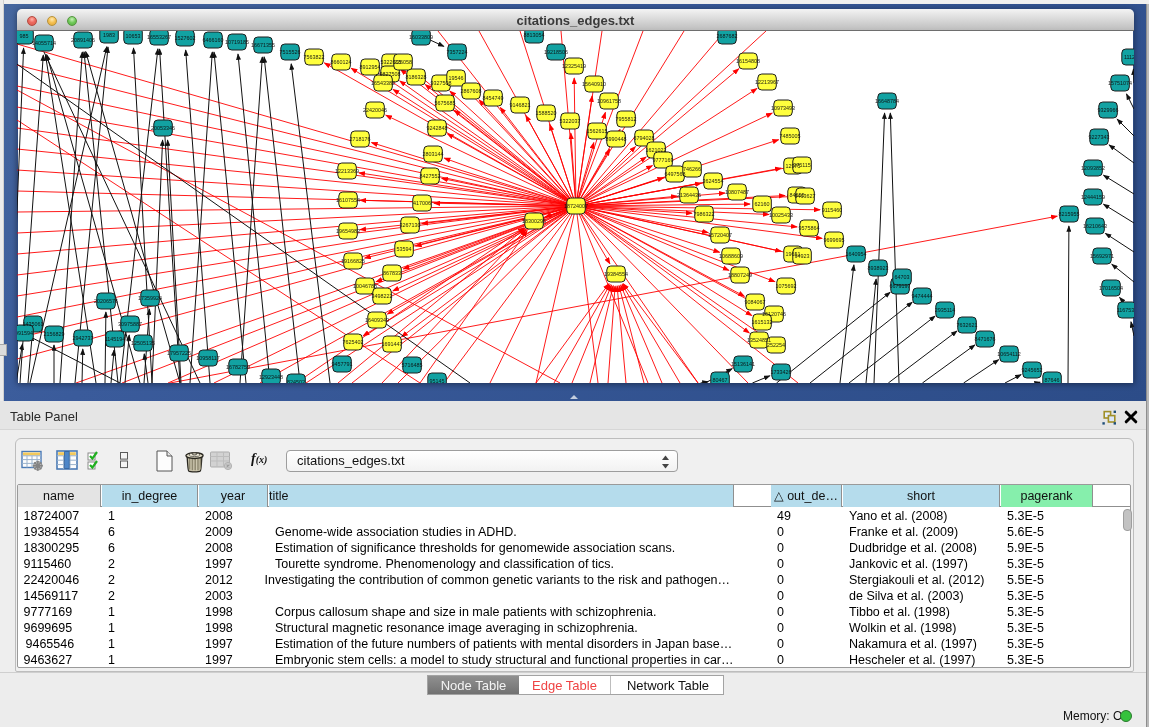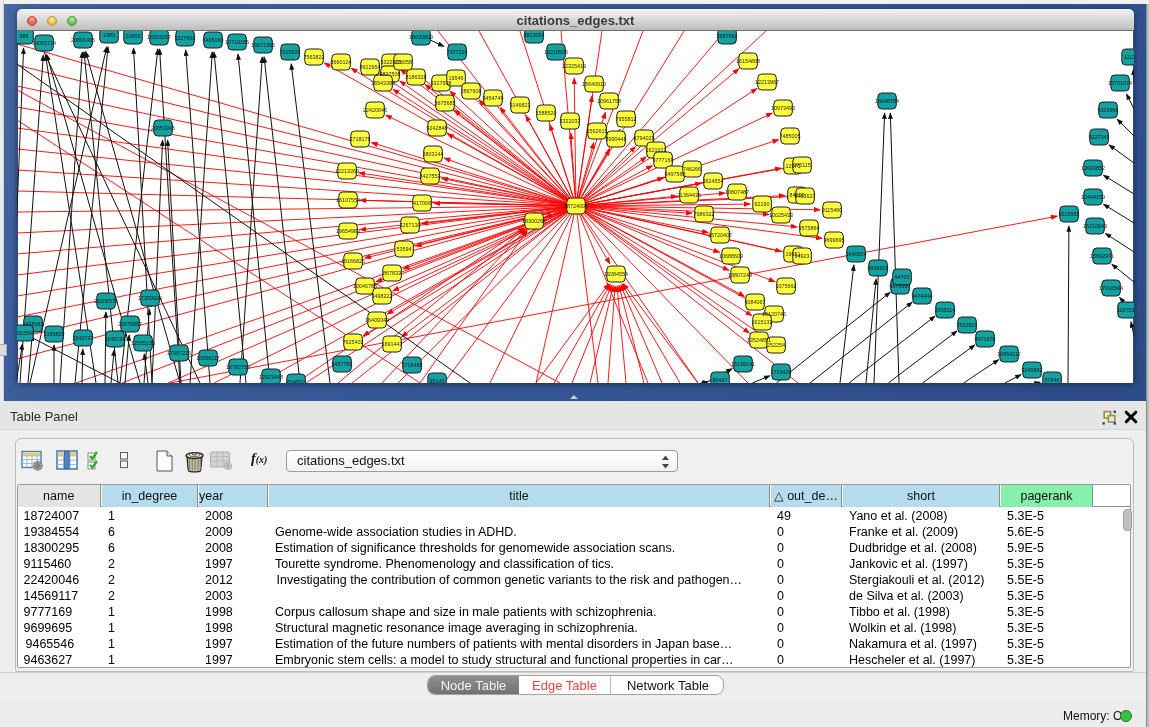--- a/index.html
+++ b/index.html
@@ -573,22 +573,22 @@
   <svg width="9" height="14" viewBox="0 0 9 14" style="position:absolute;right:7px;top:4px">
     <path d="M4.5 0.5L8 5H1z" fill="#444"></path>
       <path d="M4.5 13.5L1 9h7z" fill="#444"></path>
   </svg>
 </div>
 
 <div class="abs" style="left:16.5px;top:484px;width:1114.5px;height:184px;background:#fff;border:1px solid #9a9a9a;border-radius:2px">
   <div class="abs" style="left:0;top:0;width:1112px;height:22px;font-size:12.5px;color:#111;border-bottom:1px solid #8f8f8f">
       <div style="position:absolute;left:0px;top:0;width:83.5px;height:22px;background:#e4e4e4;border-right:1px solid #8f8f8f;text-align:center;line-height:22px;overflow:hidden">name</div>
       <div style="position:absolute;left:84.5px;top:0;width:96px;height:22px;background:#b5dcec;border-right:1px solid #8f8f8f;text-align:center;line-height:22px;overflow:hidden">in_degree</div>
-      <div style="position:absolute;left:181.5px;top:0;width:69px;height:22px;background:#b5dcec;border-right:1px solid #8f8f8f;line-height:22px;overflow:hidden">year</div>
-      <div style="position:absolute;left:251.5px;top:0;width:501px;height:22px;background:#b5dcec;border-right:1px solid #8f8f8f;text-align:center;line-height:22px;overflow:hidden">title</div>
+      <div style="position:absolute;left:181.5px;top:0;width:69px;height:22px;background:#b5dcec;border-right:1px solid #8f8f8f;text-align:center;line-height:22px;overflow:hidden">year</div>
+      <div style="position:absolute;left:251.5px;top:0;width:465px;height:22px;background:#b5dcec;border-right:1px solid #8f8f8f;text-align:left;line-height:22px;overflow:hidden">title</div>
       <div style="position:absolute;left:753.5px;top:0;width:71px;height:22px;background:#b5dcec;border-right:1px solid #8f8f8f;text-align:center;line-height:22px;overflow:hidden">△ out_de…</div>
       <div style="position:absolute;left:825.5px;top:0;width:157px;height:22px;background:#b5dcec;border-right:1px solid #8f8f8f;text-align:center;line-height:22px;overflow:hidden">short</div>
       <div style="position:absolute;left:983.5px;top:0;width:92px;height:22px;background:#86efac;border-right:1px solid #8f8f8f;text-align:center;line-height:22px;overflow:hidden">pagerank</div>
     </div>
   <div class="abs" style="left:0;top:23px;width:1112px;height:160px;font-size:12.5px;color:#000">
       <div style="position:absolute;left:0;top:0px;width:100%;height:16px;line-height:16px">
         <div style="position:absolute;left:0px;width:77.5px;top:0;height:16px;overflow:hidden;white-space:nowrap;padding-left:6px">18724007</div>
         <div style="position:absolute;left:84.5px;width:90px;top:0;height:16px;overflow:hidden;white-space:nowrap;padding-left:6px">1</div>
         <div style="position:absolute;left:181.5px;width:63px;top:0;height:16px;overflow:hidden;white-space:nowrap;padding-left:6px">2008</div>
         <div style="position:absolute;left:753.5px;width:65px;top:0;height:16px;overflow:hidden;white-space:nowrap;padding-left:6px">49</div>
@@ -619,21 +619,21 @@
         <div style="position:absolute;left:181.5px;width:63px;top:0;height:16px;overflow:hidden;white-space:nowrap;padding-left:6px">1997</div>
         <div style="position:absolute;left:251.5px;width:495px;top:0;height:16px;overflow:hidden;white-space:nowrap;padding-left:6px">Tourette syndrome. Phenomenology and classification of tics.</div>
         <div style="position:absolute;left:753.5px;width:65px;top:0;height:16px;overflow:hidden;white-space:nowrap;padding-left:6px">0</div>
         <div style="position:absolute;left:825.5px;width:151px;top:0;height:16px;overflow:hidden;white-space:nowrap;padding-left:6px">Jankovic et al. (1997)</div>
         <div style="position:absolute;left:983.5px;width:86px;top:0;height:16px;overflow:hidden;white-space:nowrap;padding-left:6px">5.3E-5</div>
       </div>
       <div style="position:absolute;left:0;top:64px;width:100%;height:16px;line-height:16px">
         <div style="position:absolute;left:0px;width:77.5px;top:0;height:16px;overflow:hidden;white-space:nowrap;padding-left:6px">22420046</div>
         <div style="position:absolute;left:84.5px;width:90px;top:0;height:16px;overflow:hidden;white-space:nowrap;padding-left:6px">2</div>
         <div style="position:absolute;left:181.5px;width:63px;top:0;height:16px;overflow:hidden;white-space:nowrap;padding-left:6px">2012</div>
-        <div style="position:absolute;left:253px;width:495px;top:0;height:16px;overflow:hidden;white-space:nowrap;padding-left:6px">Investigating the contribution of common genetic variants to the risk and pathogen…</div>
+        <div style="position:absolute;left:241px;width:495px;top:0;height:16px;overflow:hidden;white-space:nowrap;padding-left:6px">Investigating the contribution of common genetic variants to the risk and pathogen…</div>
         <div style="position:absolute;left:753.5px;width:65px;top:0;height:16px;overflow:hidden;white-space:nowrap;padding-left:6px">0</div>
         <div style="position:absolute;left:825.5px;width:151px;top:0;height:16px;overflow:hidden;white-space:nowrap;padding-left:6px">Stergiakouli et al. (2012)</div>
         <div style="position:absolute;left:983.5px;width:86px;top:0;height:16px;overflow:hidden;white-space:nowrap;padding-left:6px">5.5E-5</div>
       </div>
       <div style="position:absolute;left:0;top:80px;width:100%;height:16px;line-height:16px">
         <div style="position:absolute;left:0px;width:77.5px;top:0;height:16px;overflow:hidden;white-space:nowrap;padding-left:6px">14569117</div>
         <div style="position:absolute;left:84.5px;width:90px;top:0;height:16px;overflow:hidden;white-space:nowrap;padding-left:6px">2</div>
         <div style="position:absolute;left:181.5px;width:63px;top:0;height:16px;overflow:hidden;white-space:nowrap;padding-left:6px">2003</div>
         <div style="position:absolute;left:753.5px;width:65px;top:0;height:16px;overflow:hidden;white-space:nowrap;padding-left:6px">0</div>
         <div style="position:absolute;left:825.5px;width:151px;top:0;height:16px;overflow:hidden;white-space:nowrap;padding-left:6px">de Silva et al. (2003)</div>
@@ -673,21 +673,21 @@
         <div style="position:absolute;left:251.5px;width:495px;top:0;height:16px;overflow:hidden;white-space:nowrap;padding-left:6px">Embryonic stem cells: a model to study structural and functional properties in car…</div>
         <div style="position:absolute;left:753.5px;width:65px;top:0;height:16px;overflow:hidden;white-space:nowrap;padding-left:6px">0</div>
         <div style="position:absolute;left:825.5px;width:151px;top:0;height:16px;overflow:hidden;white-space:nowrap;padding-left:6px">Hescheler et al. (1997)</div>
         <div style="position:absolute;left:983.5px;width:86px;top:0;height:16px;overflow:hidden;white-space:nowrap;padding-left:6px">5.3E-5</div>
       </div>
     </div>
   <div class="abs" style="left:1105px;top:24px;width:9px;height:22px;background:#c2c2c2;border:1px solid #9e9e9e;border-radius:4px"></div>
 </div>
 
 <div class="abs" style="left:0;top:672px;width:1146px;height:28px;background:#ededed;border-top:1px solid #cfcfcf"></div>
-<div class="abs" style="left:427px;top:675px;width:297px;height:20px;background:#fff;border:1px solid #a3a3a3;border-radius:8px;overflow:hidden;font-size:13px;line-height:19px;text-align:center">
+<div class="abs" style="left:427px;top:675px;width:297px;height:20px;background:#fff;border:1px solid #a3a3a3;border-radius:0;overflow:hidden;font-size:13px;line-height:19px;text-align:center">
   <div class="abs" style="left:0;top:0;width:91px;height:20px;background:linear-gradient(#909090,#6e6e6e);color:#f4f4f4">Node Table</div>
   <div class="abs" style="left:91px;top:0;width:92px;height:20px;color:#ef4444;border-right:1px solid #bdbdbd">Edge Table</div>
   <div class="abs" style="left:183px;top:0;width:114px;height:20px;color:#111">Network Table</div>
 </div>
 
 <div class="abs" style="left:0;top:700px;width:1146px;height:27px;background:#ececec"></div>
 <div class="abs" style="left:1063px;top:709px;font-size:12px;color:#111">Memory: OK</div>
 <div class="abs" style="left:1120px;top:710px;width:12px;height:12px;border-radius:50%;background:#35c23c;border:1px solid #2b7a2e"></div>
 
 </body></html>

